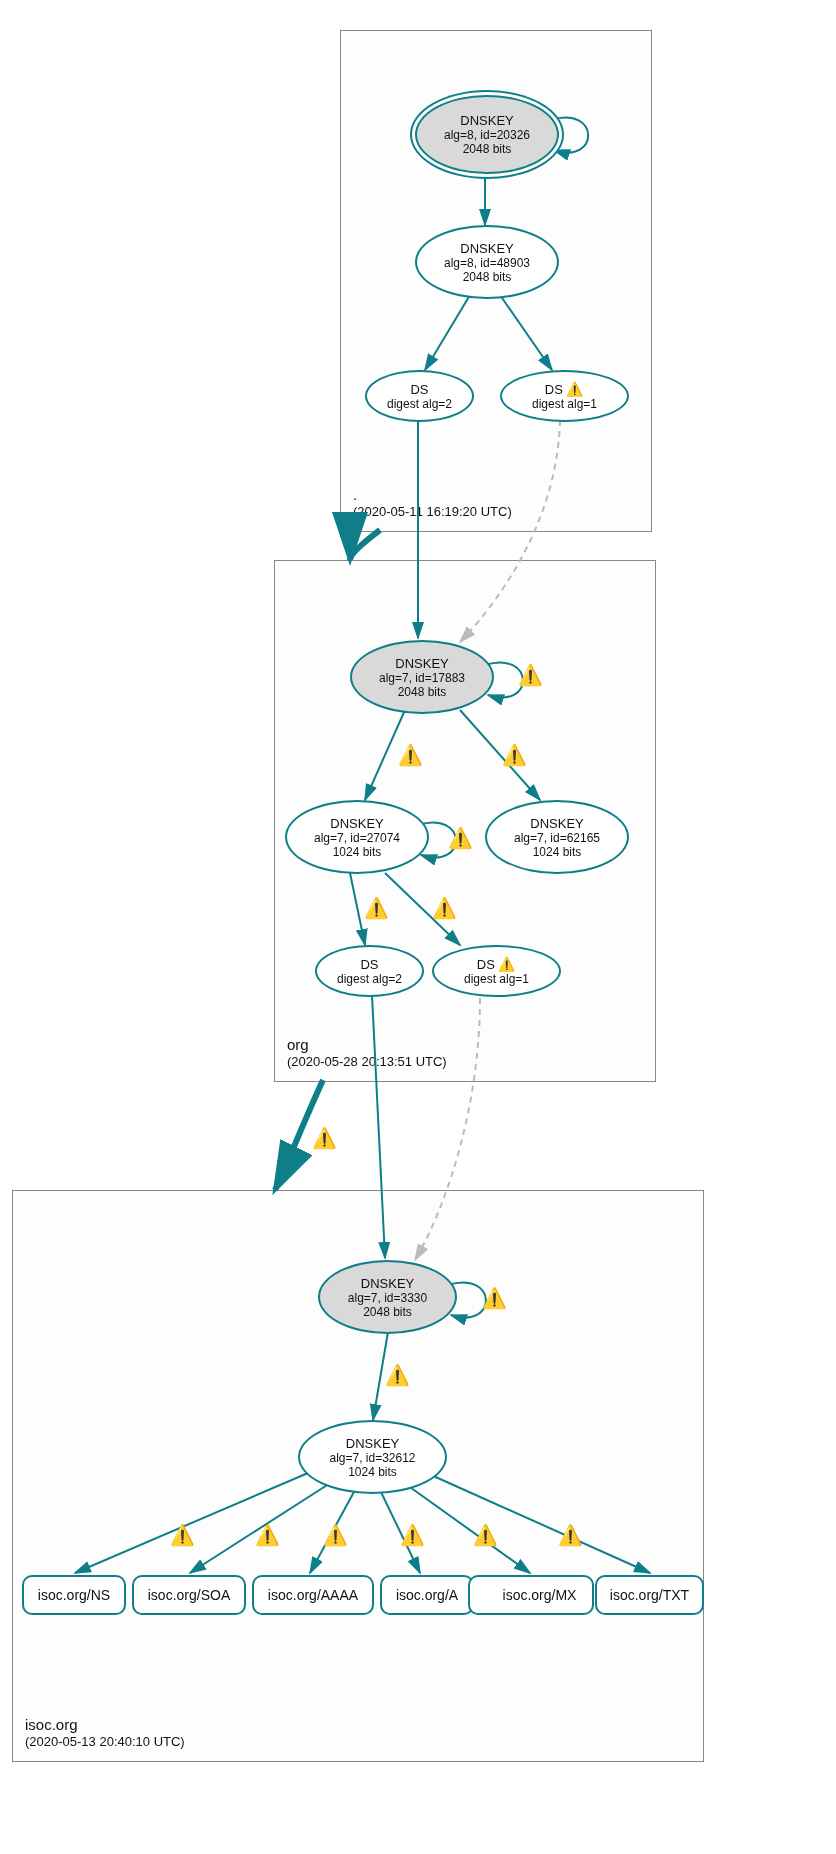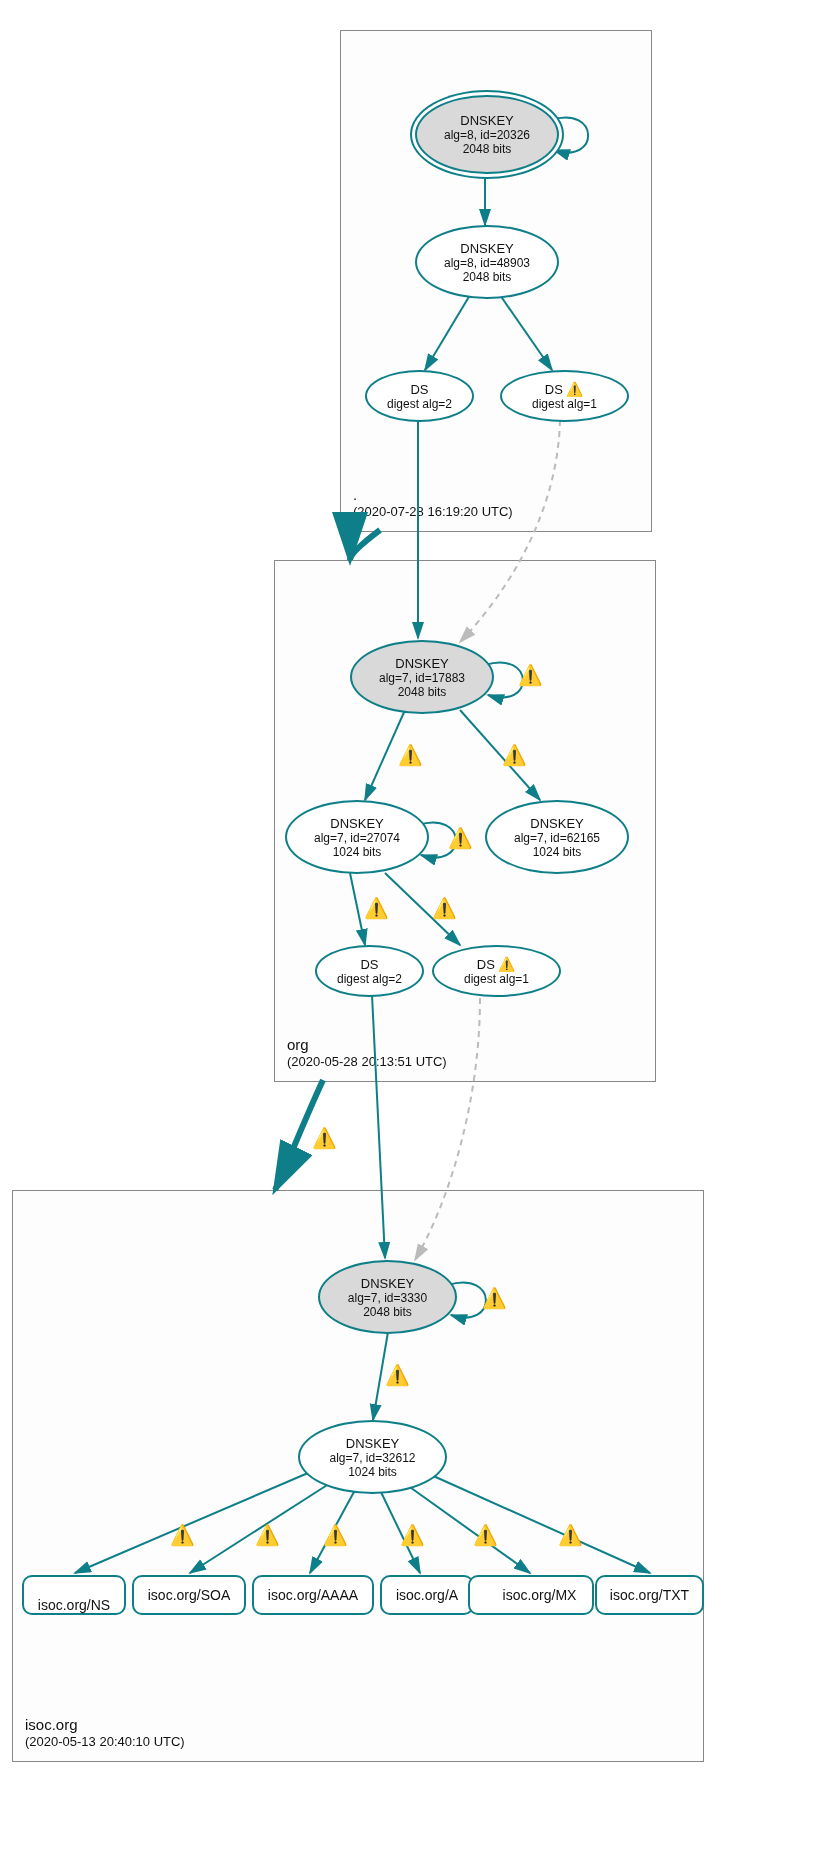--- a/index.html
+++ b/index.html
@@ -64,21 +64,21 @@
     font-size: 20px;
     line-height: 1;
   }
 </style>
 </head>
 <body>
 
 <div class="zone" style="left:340px; top:30px; width:310px; height:500px;">
   <div class="zone-label">
     <div>.</div>
-    <div class="ts">(2020-07-28 16:19:20 UTC)</div>
+    <div class="ts">(2020-05-11 16:19:20 UTC)</div>
   </div>
 </div>
 
 <div class="zone" style="left:274px; top:560px; width:380px; height:520px;">
   <div class="zone-label">
     <div>org</div>
     <div class="ts">(2020-05-28 20:13:51 UTC)</div>
   </div>
 </div>
 
@@ -198,21 +198,21 @@
   <div class="sub">alg=7, id=3330</div>
   <div class="sub">2048 bits</div>
 </div>
 
 <div class="node ellipse" style="left:298px; top:1420px; width:145px; height:70px;">
   <div class="title">DNSKEY</div>
   <div class="sub">alg=7, id=32612</div>
   <div class="sub">1024 bits</div>
 </div>
 
-<div class="node rrect" style="left:22px; top:1575px; width:100px; height:36px;justify-content:flex-end;">
+<div class="node rrect" style="left:22px; top:1575px; width:100px; height:36px;">
     <span>isoc.org/NS</span>
   </div>
 <div class="node rrect" style="left:132px; top:1575px; width:110px; height:36px;">
     <span>isoc.org/SOA</span>
   </div>
 <div class="node rrect" style="left:252px; top:1575px; width:118px; height:36px;">
     <span>isoc.org/AAAA</span>
   </div>
 <div class="node rrect" style="left:380px; top:1575px; width:90px; height:36px;">
     <span>isoc.org/A</span>

